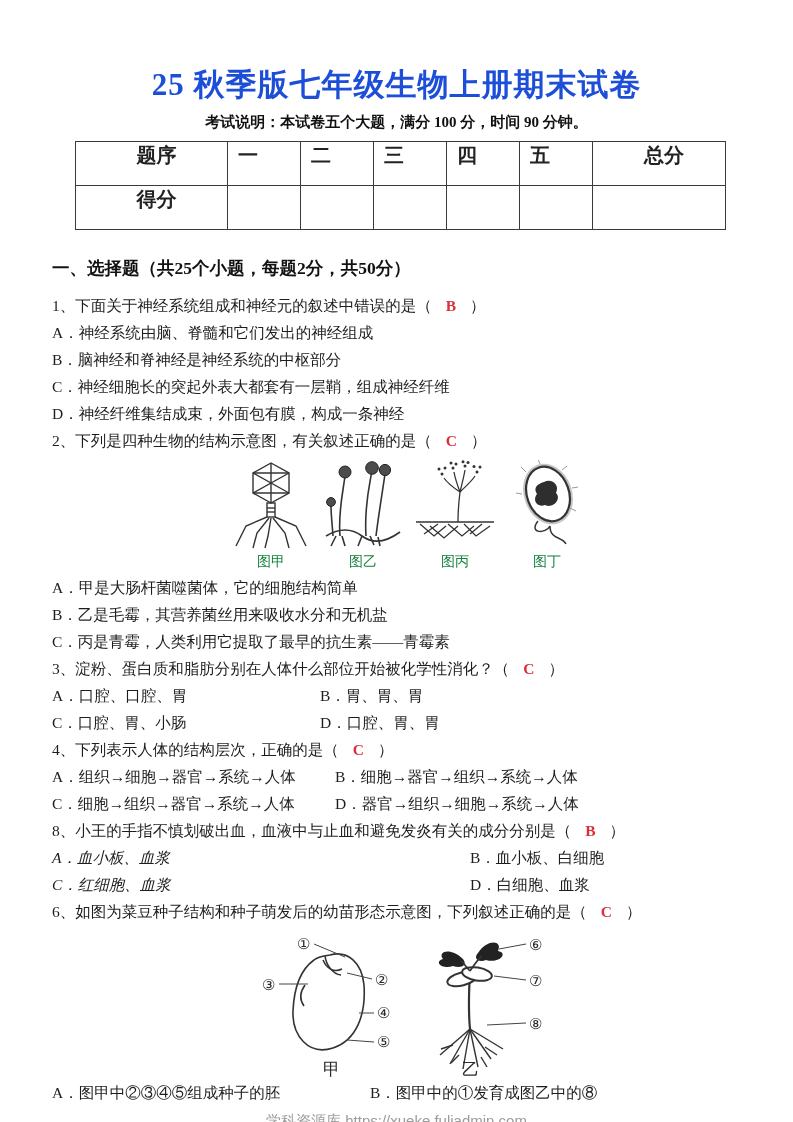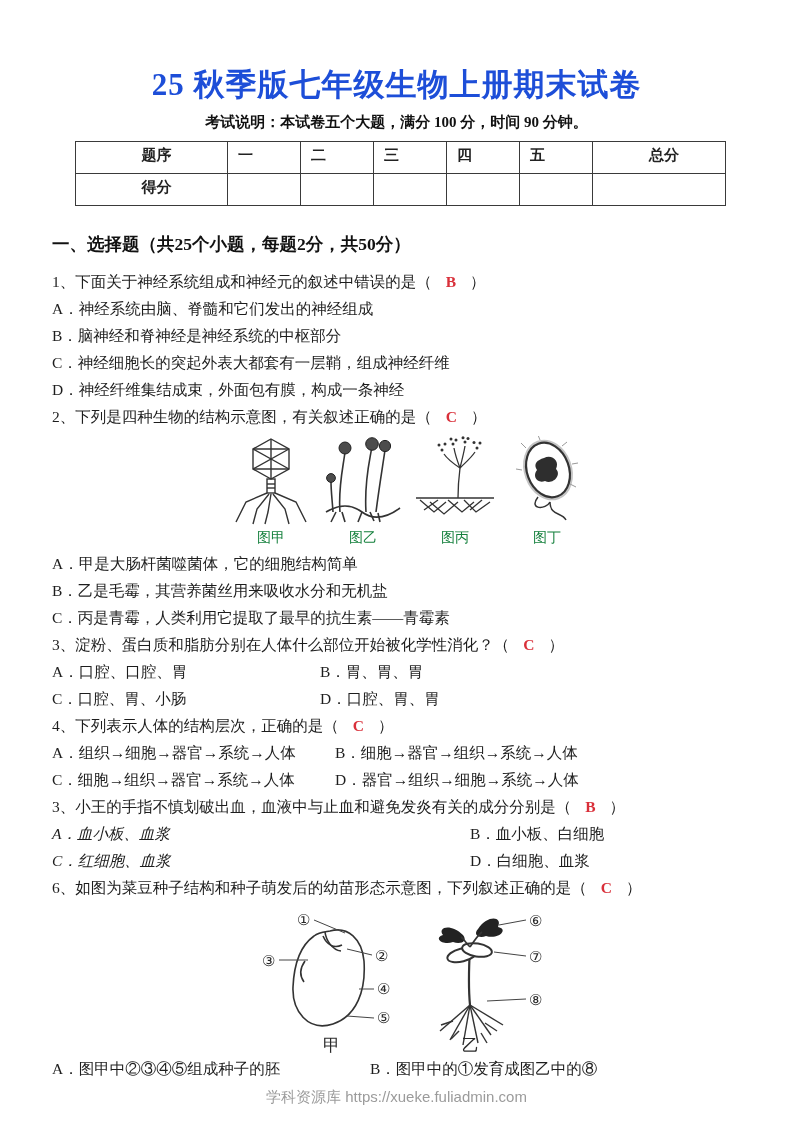--- a/index.html
+++ b/index.html
@@ -12,22 +12,22 @@
     letter-spacing:1px;color:#1d4ed8;
   }
   .subtitle{
     margin-top:7px;text-align:center;
     font-size:15px;font-weight:bold;color:#111;
   }
   table.score-table{
     border-collapse:collapse;margin:9px 0 0 75px;table-layout:fixed;
   }
   table.score-table td{
-    border:1px solid #3a3a3a;height:27px;font-size:15px;font-weight:600;
-    padding:0 0 4px 10px;vertical-align:middle;color:#222;
+    border:1px solid #3a3a3a;height:27px;font-size:20px;font-weight:600;
+    padding:0 0 16px 10px;vertical-align:middle;color:#222;
   }
   td.c-label{width:141px;text-align:center;padding:0;}
   td.c-num{width:62px;}
   td.c-total{width:122px;text-align:center;padding:0;}
   .section-heading{
     margin:26px 0 0 52px;font-size:17.5px;font-weight:bold;color:#111;
   }
   .body-col{margin:12px 0 0 52px;width:700px;}
   .line{font-size:15.5px;line-height:27px;white-space:nowrap;color:#1d1d1d;}
   .ans{color:#d9303a;padding:0 14px;font-weight:600;}
@@ -206,21 +206,21 @@
     <div class="line"><span>4、下列表示人体的结构层次，正确的是（</span><span class="ans">C</span><span>）</span></div>
     <div class="line cols">
       <span class="colA-283">A．组织→细胞→器官→系统→人体</span>
       <span>B．细胞→器官→组织→系统→人体</span>
     </div>
     <div class="line cols">
       <span class="colA-283">C．细胞→组织→器官→系统→人体</span>
       <span>D．器官→组织→细胞→系统→人体</span>
     </div>
 
-    <div class="line"><span>3、小王的手指不慎划破出血，血液中与止血和避免发炎有关的成分分别是（</span><span class="ans">B</span><span>）</span></div>
+    <div class="line"><span>8、小王的手指不慎划破出血，血液中与止血和避免发炎有关的成分分别是（</span><span class="ans">B</span><span>）</span></div>
     <div class="line cols">
       <span class="colA-418">A．血小板、血浆</span>
       <span>B．血小板、白细胞</span>
     </div>
     <div class="line cols">
       <span class="colA-418">C．红细胞、血浆</span>
       <span>D．白细胞、血浆</span>
     </div>
 
     <div class="line"><span>6、如图为菜豆种子结构和种子萌发后的幼苗形态示意图，下列叙述正确的是（</span><span class="ans">C</span><span>）</span></div>

